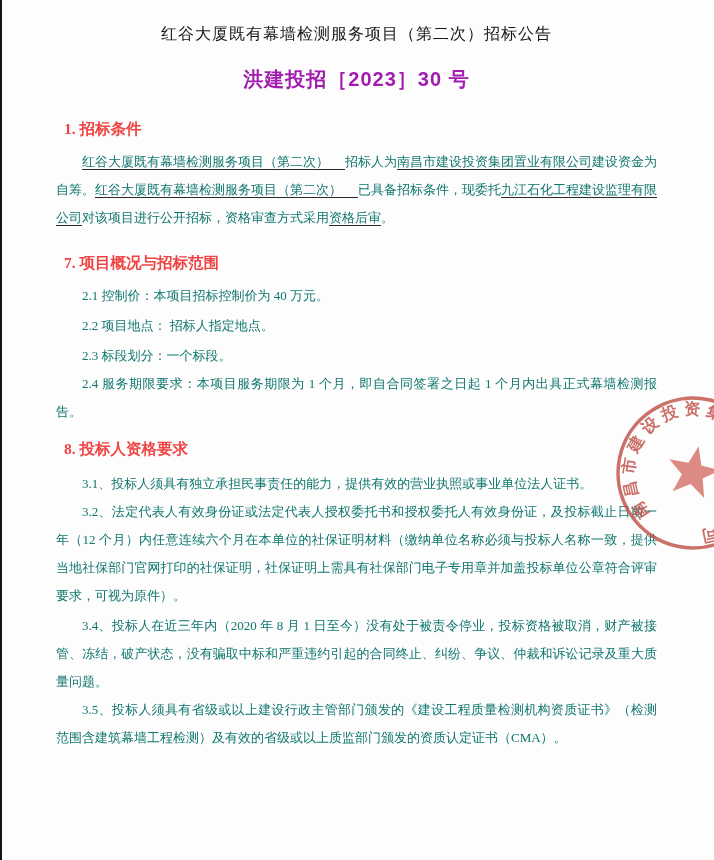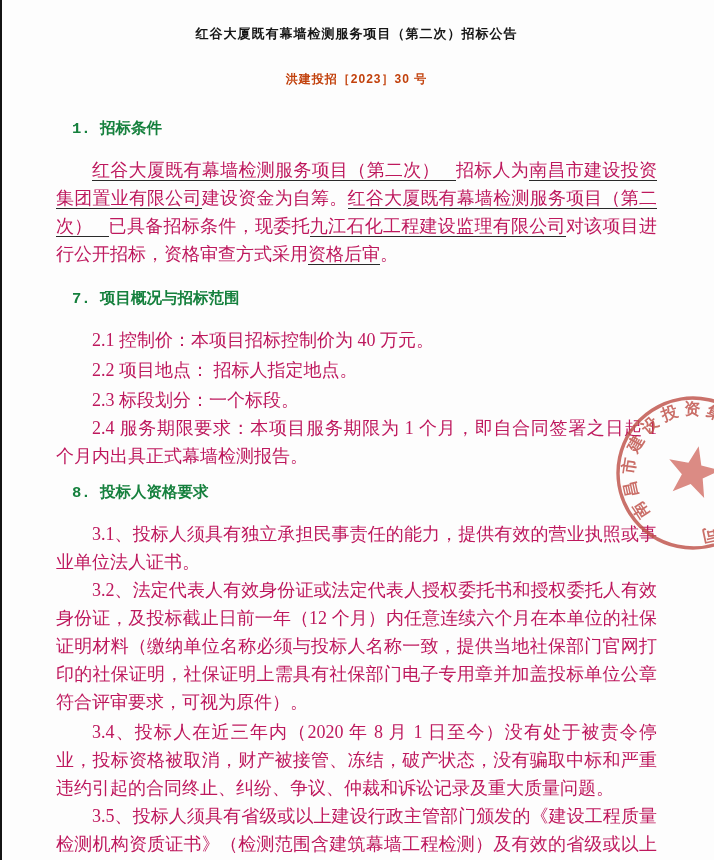--- a/index.html
+++ b/index.html
@@ -13,47 +13,47 @@
   }
   .page {
     position: absolute; inset: 0;
     border-left: 2px solid #141414;
     padding: 22px 57px 0 54px;
     box-sizing: border-box;
   }
   .doc-title {
     margin: 0;
     font-family: "Liberation Sans", sans-serif;
-    font-size: 13px; font-weight: 700;
+    font-size: 16px; font-weight: 400;
     text-align: center; letter-spacing: 1px;
     line-height: 24px; color: #161616;
   }
   .doc-number {
     margin: 22px 0 0;
     font-family: "Liberation Sans", sans-serif;
-    font-size: 12px; font-weight: 700;
+    font-size: 20px; font-weight: 700;
     text-align: center; letter-spacing: 1px;
-    line-height: 22px; color: #c2410c;
+    line-height: 22px; color: #a21caf;
   }
   .sec-heading {
-    margin: 16px;
-    font-family: Liberation Mono, monospace;
+    margin: 8px;
+    font-family: Liberation Serif, serif;
     font-size: 15.5px; font-weight: 700;
-    line-height: 22px; color: #15803d;
+    line-height: 22px; color: #ef4444;
   }
   #s1-heading { margin-top: 28px; }
   #s2-heading { margin-top: 20px; }
   #s3-heading { margin-top: 12px; }
   .body-para {
     margin: 0;
-    font-size: 18px;
+    font-size: 13px;
     line-height: 28px;
     text-align: justify;
     text-indent: 2em;
-    color: #be185d;
+    color: #0f766e;
   }
   .first-after-heading { margin-top: 8px; }
   .item-gap { margin-top: 2px; }
   .u { border-bottom: 1px solid #2a2a2a; }
   .u-pad { padding-right: 16px; }
   .seal {
     position: absolute;
     left: 612px; top: 392px;
     width: 162px; height: 162px;
     opacity: 0.82;

